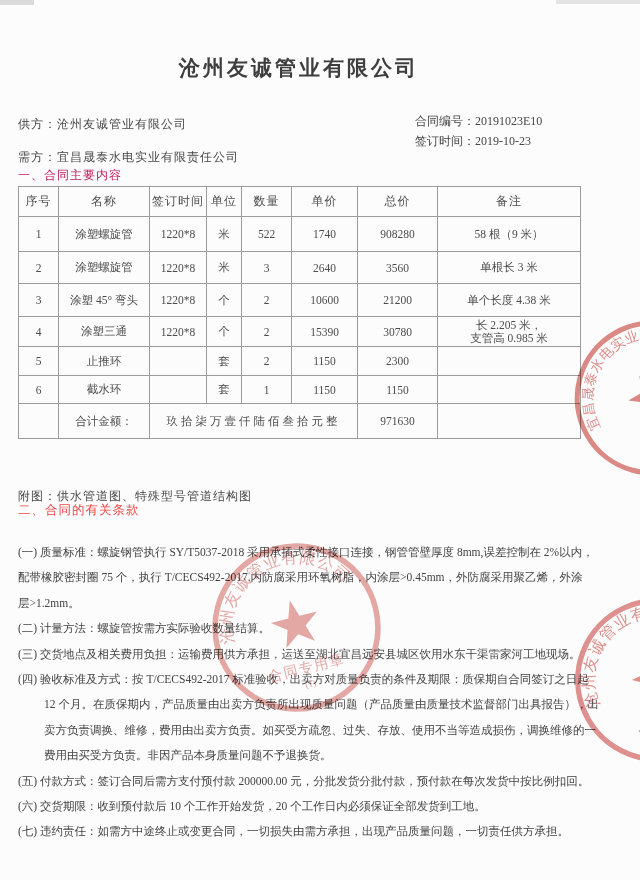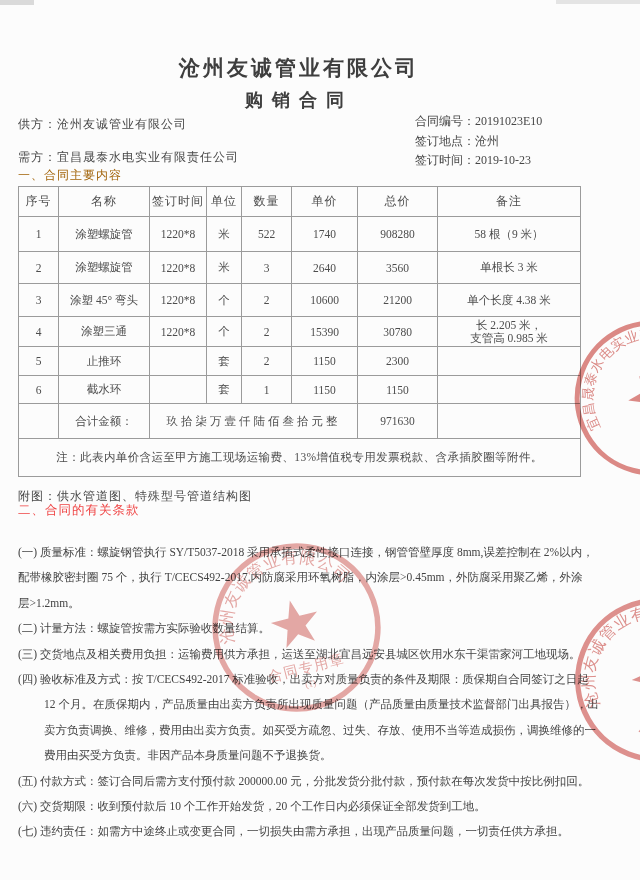--- a/index.html
+++ b/index.html
@@ -10,21 +10,21 @@
     color:#474747;
     padding-left:40px;
   }
   .abs{position:absolute;}
   .doc-title{top:54px;left:18px;width:562px;text-align:center;
     font-size:21px;font-weight:600;letter-spacing:3px;color:#3e3e3e;}
   .doc-subtitle{top:88px;left:18px;width:562px;text-align:center;
     font-size:18px;font-weight:600;letter-spacing:9px;color:#3e3e3e;}
   .party{left:18px;font-size:12px;color:#464646;letter-spacing:1px;}
   .supplier{top:116px;} .buyer{top:149px;}
-  .sec1-heading{top:167px;left:18px;font-size:12px;color:#a16207;letter-spacing:1px;}
+  .sec1-heading{top:167px;left:18px;font-size:12px;color:#be185d;letter-spacing:1px;}
   .meta{top:112px;left:415px;font-size:12px;line-height:19.5px;color:#464646;}
   .meta .row{white-space:nowrap;}
 
   table.items{position:absolute;top:186px;left:18px;width:562px;
     border-collapse:collapse;table-layout:fixed;font-family:Liberation Serif, serif;}
   table.items th,table.items td{
     border:1px solid #9b9b9b;text-align:center;vertical-align:middle;
     font-weight:normal;font-size:11.5px;color:#4c4c4c;padding:0;overflow:hidden;}
   table.items th{font-size:12px;letter-spacing:1px;}
   td.remark{white-space:pre-line;line-height:13px;}
@@ -59,29 +59,27 @@
 </style>
 </head>
 <body>
 
 <div class="page">
 
   <div class="abs artifact a1"></div>
   <div class="abs artifact a2"></div>
 
   <div class="abs doc-title">沧州友诚管业有限公司</div>
-  <div class="abs doc-subtitle">购销合同</div>
 
   <div class="abs party buyer"><span>需方：</span><span>宜昌晟泰水电实业有限责任公司</span></div>
   <div class="abs party supplier"><span>供方：</span><span>沧州友诚管业有限公司</span></div>
   <div class="abs sec1-heading">一、合同主要内容</div>
 
   <div class="abs meta">
     <div class="row"><span>合同编号：</span><span>20191023E10</span></div>
-    <div class="row"><span>签订地点：</span><span>沧州</span></div>
     <div class="row"><span>签订时间：</span><span>2019-10-23</span></div>
   </div>
 
   <table class="items">
     <colgroup>
       <col style="width:40px">
         <col style="width:91px">
         <col style="width:57px">
         <col style="width:35px">
       <col style="width:50px">
@@ -161,23 +159,20 @@
       <td>1150</td>
       <td class="remark"></td>
     </tr>
     <tr style="height:35px">
       <td></td>
       <td>合计金额：</td>
       <td colspan="4" class="total-cn">玖拾柒万壹仟陆佰叁拾元整</td>
       <td>971630</td>
       <td></td>
     </tr>
-    <tr style="height:38px">
-      <td colspan="8" class="note-cell">注：此表内单价含运至甲方施工现场运输费、13%增值税专用发票税款、含承插胶圈等附件。</td>
-    </tr>
   </tbody>
     </table>
 
   <div class="abs attachment">附图：供水管道图、特殊型号管道结构图</div>
   <div class="abs sec2-heading">二、合同的有关条款</div>
 
   <div class="abs clauses">
     <div class="clause-line">(一) 质量标准：螺旋钢管执行 SY/T5037-2018 采用承插式柔性接口连接，钢管管壁厚度 8mm,误差控制在 2%以内，</div>
     <div class="clause-line">配带橡胶密封圈 75 个，执行 T/CECS492-2017.内防腐采用环氧树脂，内涂层&gt;0.45mm，外防腐采用聚乙烯，外涂</div>
     <div class="clause-line">层&gt;1.2mm。</div>

